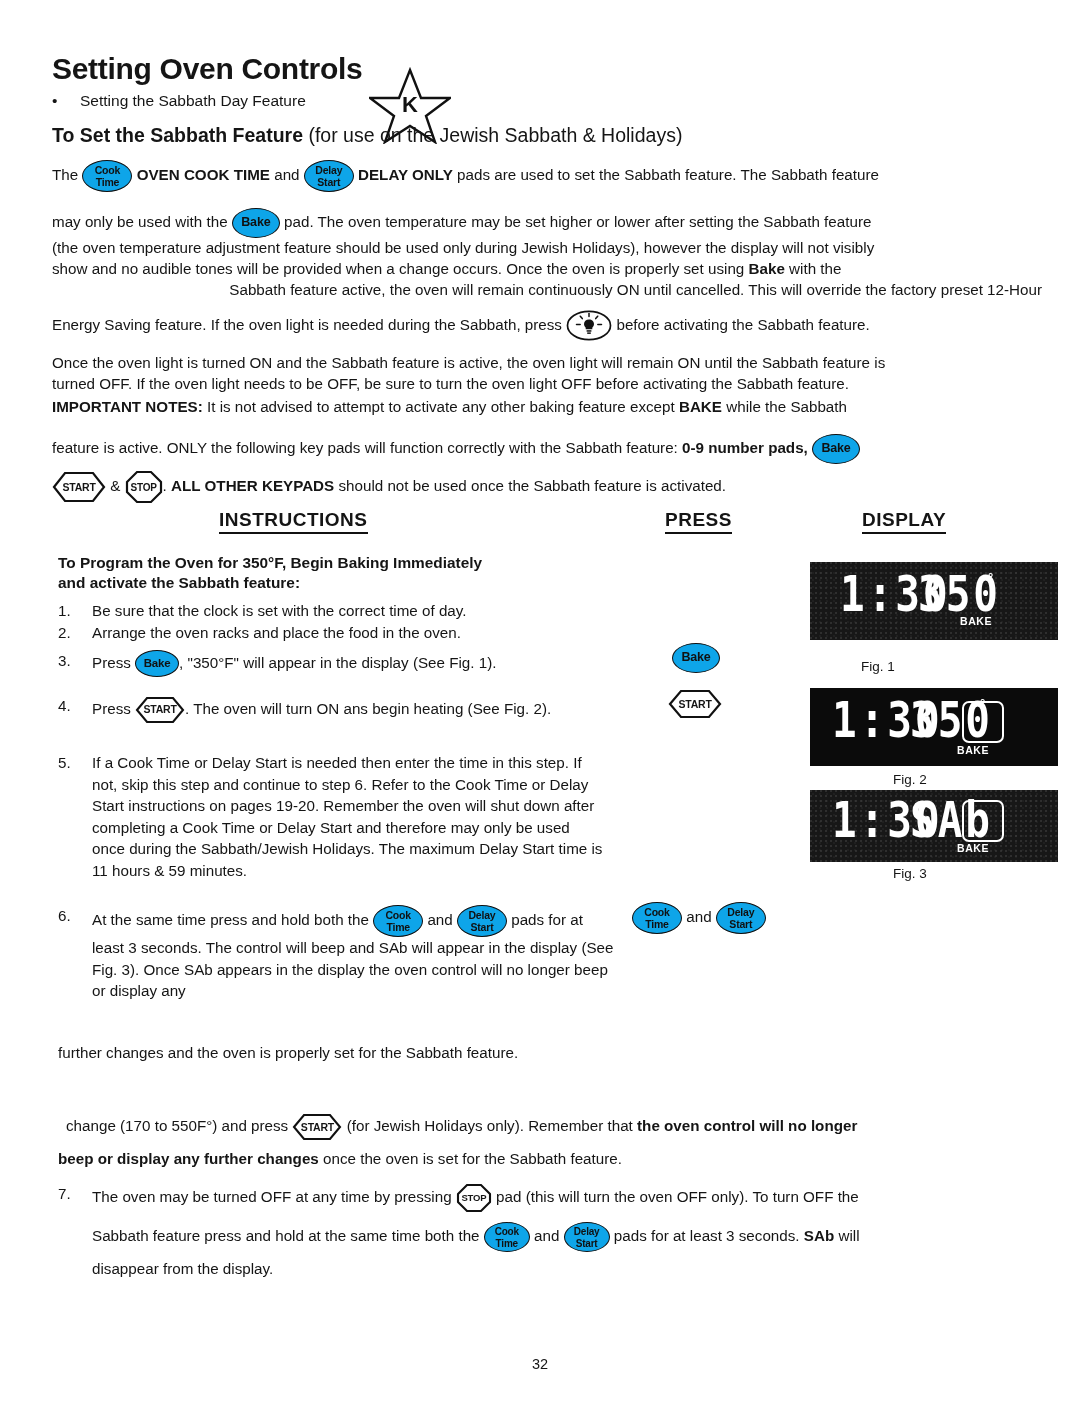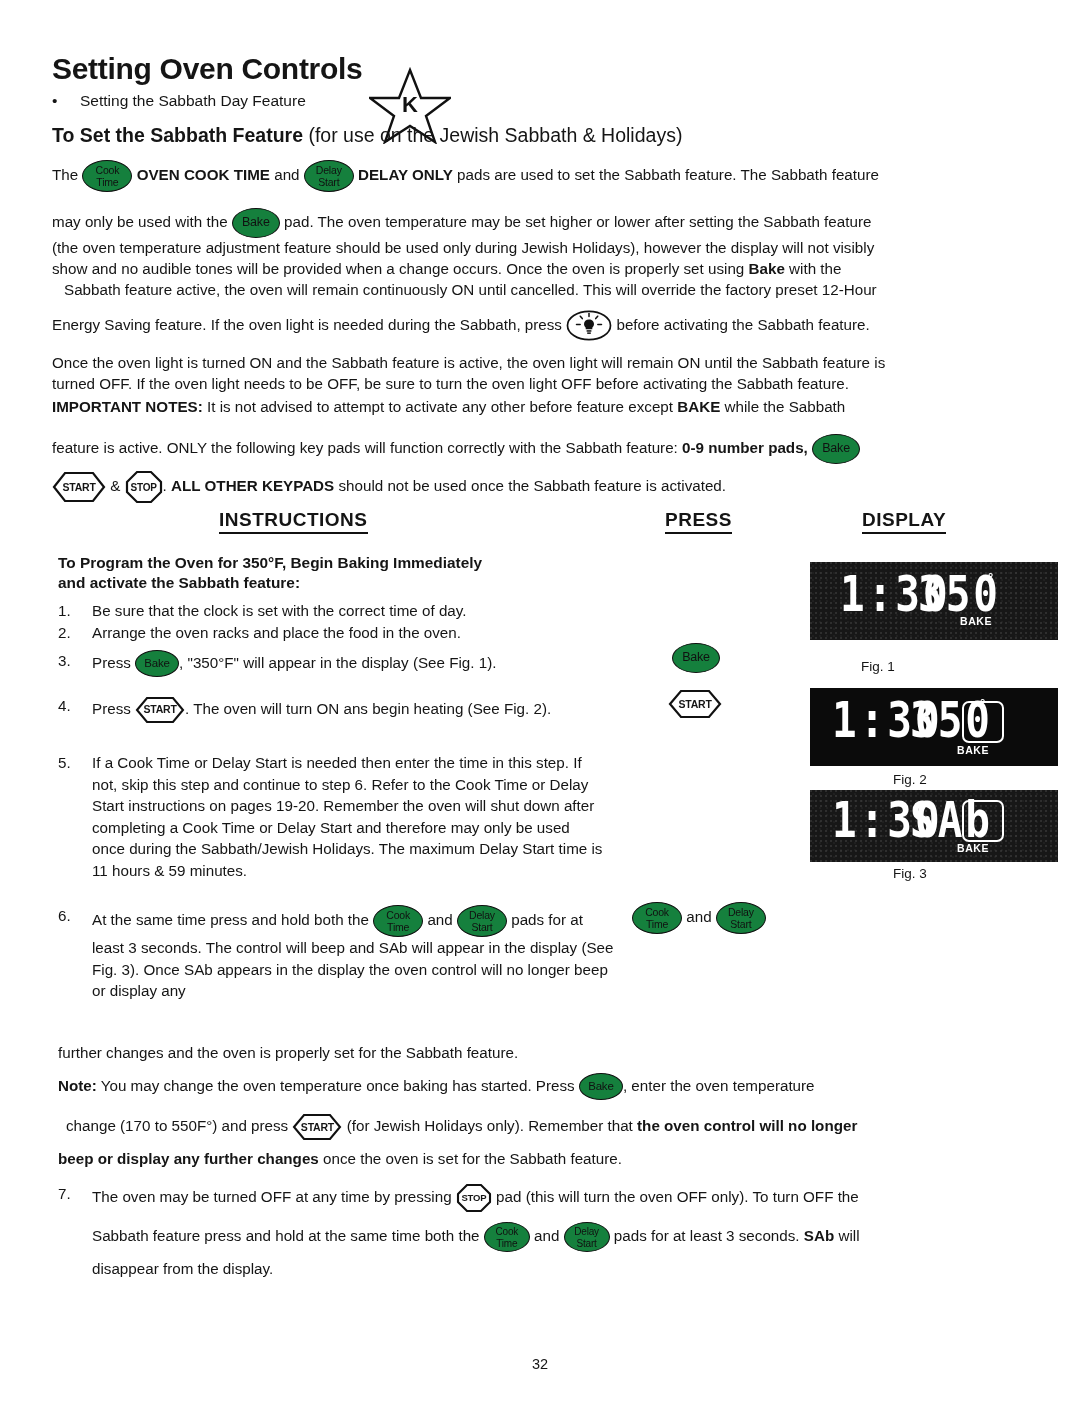--- a/index.html
+++ b/index.html
@@ -27,22 +27,22 @@
   .subtitle b{font-weight:bold;}
 
   
   .p{position:absolute;font-size:15.2px;line-height:21px;}
   .p b{font-weight:bold;}
 
   
   .pad{
     display:inline-block;vertical-align:middle;
     border:1.6px solid #111;border-radius:50%;
-    text-align:center;font-weight:normal;color:#111;
-    background:#15803d;box-sizing:border-box;
+    text-align:center;font-weight:bold;color:#111;
+    background:#0ea5e9;box-sizing:border-box;
   }
   .pad2{ 
     width:50px;height:32px;font-size:10.5px;line-height:12px;
     padding-top:3px;letter-spacing:-.2px;
   }
   .pad1{ 
     width:48px;height:30px;font-size:12.5px;line-height:27px;
     letter-spacing:-.2px;
   }
   .pad-bake-sm{width:44px;height:27px;font-size:11.5px;line-height:24px;}
@@ -168,21 +168,21 @@
   </div>
 
   <div class="p" style="left:52px;top:237px;width:990px;">
     <span>(the oven temperature adjustment feature should be used only during Jewish Holidays), however the display will not visibly</span>
   </div>
   <div class="p" style="left:52px;top:258px;width:990px;">
     <span>show and no audible tones will be provided when a change occurs. Once the oven is properly set using</span>
     <b>Bake</b>
     <span>with the</span>
   </div>
-  <div class="p" style="left:64px;top:279px;width:990px;">
+  <div class="p" style="left:52px;top:279px;width:990px;text-align:right;">
     <span>Sabbath feature active, the oven will remain continuously ON until cancelled. This will override the factory preset 12-Hour</span>
   </div>
 
   <div class="p" style="left:52px;top:352px;width:990px;">
     <span>Once the oven light is turned ON and the Sabbath feature is active, the oven light will remain ON until the Sabbath feature is</span>
   </div>
 
   <div class="p" style="left:52px;top:310px;width:990px;">
     <span>Energy Saving feature. If the oven light is needed during the Sabbath, press</span>
     <span class="padlight">
@@ -201,21 +201,21 @@
       </svg>
     </span>
     <span>before activating the Sabbath feature.</span>
   </div>
   <div class="p" style="left:52px;top:373px;width:990px;">
     <span>turned OFF. If the oven light needs to be OFF, be sure to turn the oven light OFF before activating the Sabbath feature.</span>
   </div>
 
   <div class="p" style="left:52px;top:396px;width:990px;">
     <b>IMPORTANT NOTES:</b>
-    <span>It is not advised to attempt to activate any other before feature except</span>
+    <span>It is not advised to attempt to activate any other baking feature except</span>
     <b>BAKE</b>
     <span>while the Sabbath</span>
   </div>
 
   <div class="p" style="left:52px;top:434px;width:1000px;">
     <span>feature is active. ONLY the following key pads will function correctly with the Sabbath feature:</span>
     <b>0-9 number pads,</b>
     <span class="pad pad1"><span>Bake</span></span>
   </div>
 
@@ -346,25 +346,20 @@
     <div class="seg" style="left:100px;top:6px;">SAb</div>
     <div class="sqbox" style="left:152px;top:10px;width:38px;height:38px;"></div>
     <div class="bakelbl" style="left:147px;top:52px;">BAKE</div>
   </div>
   <div class="figlbl" style="left:810px;top:866px;">Fig. 3</div>
 
   <div class="p" style="left:58px;top:1042px;width:990px;">
     <span>further changes and the oven is properly set for the Sabbath feature.</span>
   </div>
 
-  <div class="p" style="left:58px;top:1073px;width:990px;">
-    <b>Note:</b>
-    <span>You may change the oven temperature once baking has started. Press</span>
-    <span class="pad pad1 pad-bake-sm"><span>Bake</span></span><span>, enter the oven temperature</span>
-  </div>
 
   <div class="p" style="left:58px;top:1112px;width:990px;margin-left:8px;">
     <span>change (170 to 550F°) and press</span>
     <span class="padpoly" style="width:50px;height:30px;">
       <svg width="50" height="30" viewBox="0 0 50 30">
         <polygon points="2,15 12,3 38,3 48,15 38,27 12,27" fill="#fff" stroke="#111" stroke-width="2.1"></polygon>
       </svg>
       <span style="width:50px;height:30px;">START</span>
     </span>
     <span>(for Jewish Holidays only). Remember that</span>

